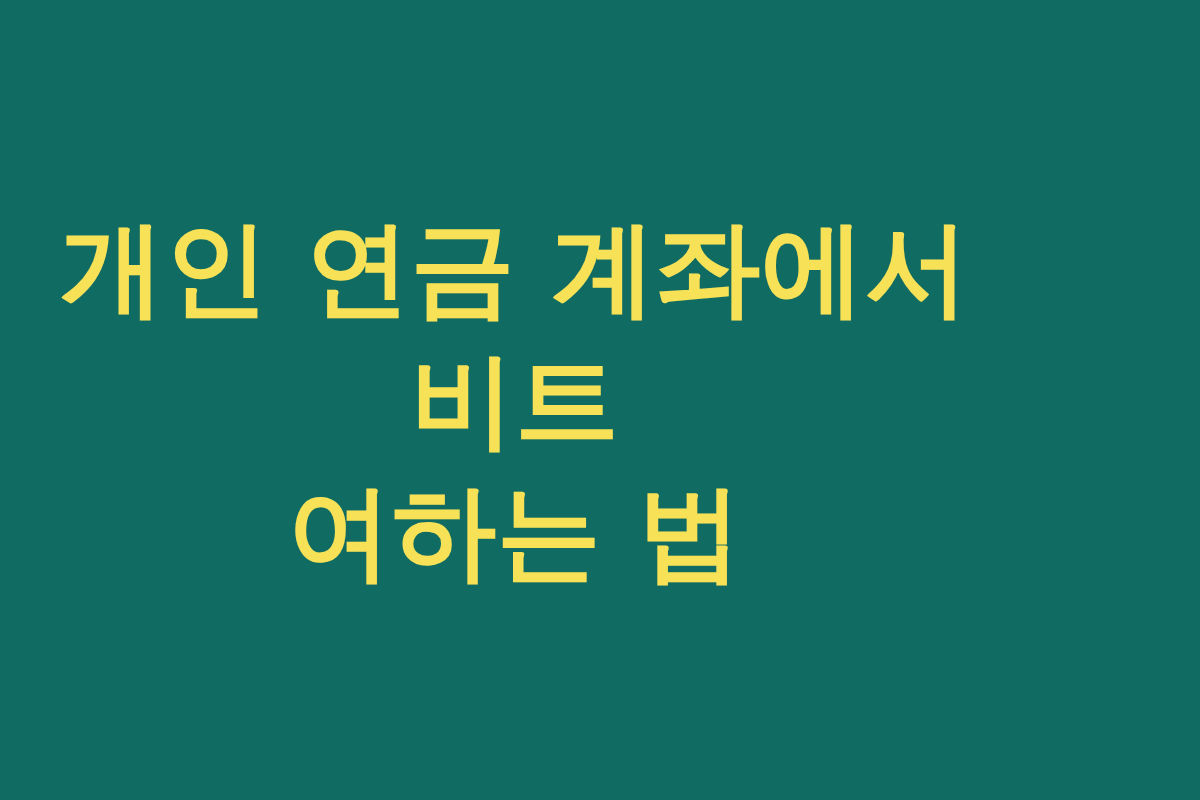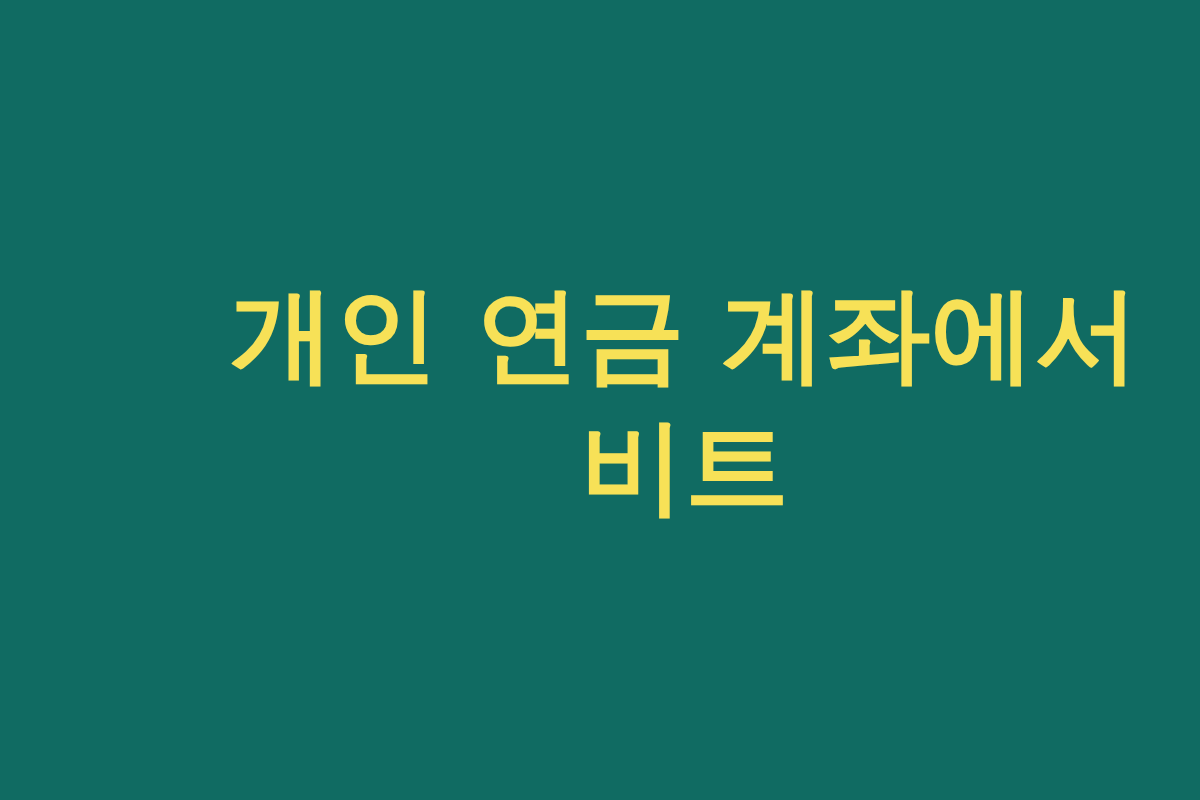--- a/index.html
+++ b/index.html
@@ -14,21 +14,21 @@
     font-family: "DejaVu Sans", "Liberation Sans", sans-serif;
   }
 
   #banner {
     position: relative;
     width: 1200px;
     height: 800px;
     box-sizing: border-box;
     display: flex;
     align-items: center;
-    justify-content: flex-end;
+    justify-content: flex-start;
     background: #106B62;
   }
 
   #headline {
     width: 1030px;
     margin: 0;
     padding: 0;
     text-align: center;
     color: #F7E157;
     font-family: "DejaVu Sans", "Liberation Sans", sans-serif;
@@ -47,15 +47,16 @@
     display: block;
   }
 </style>
 </head>
 <body>
 
 <div id="banner" style="background: rgb(16, 107, 98);">
 
   <h1 id="headline" style="color: rgb(247, 225, 87); text-align: center;">
     <span class="ln">개인 연금 계좌에서 비트</span>
+    <span class="ln">여하는 법</span>
   </h1>
 
 </div>
 
 </body></html>

